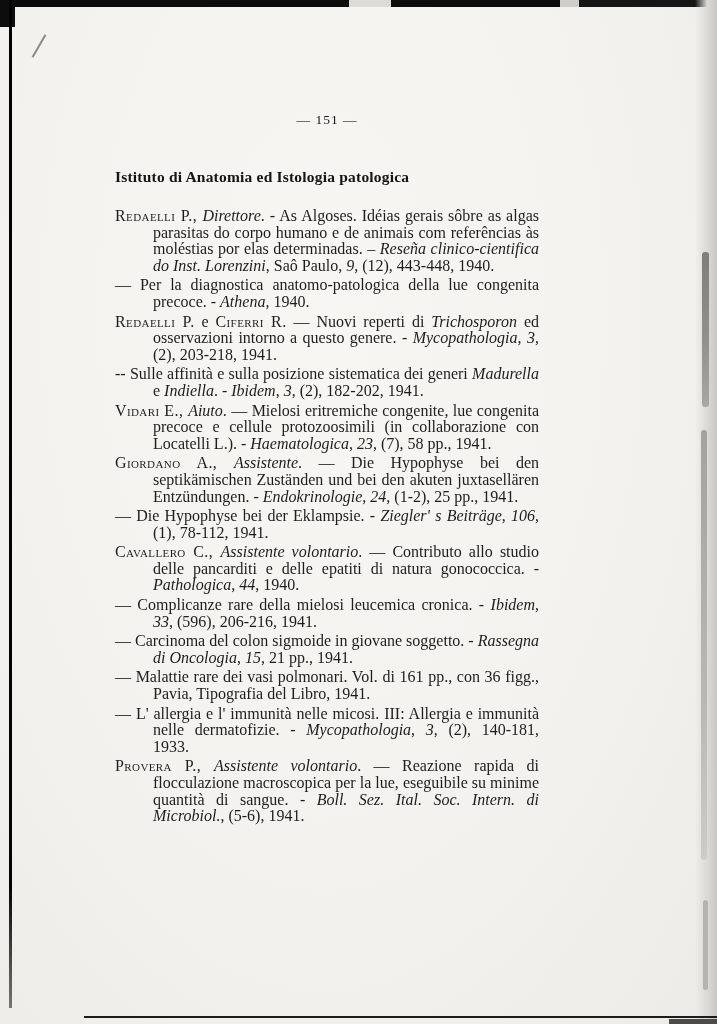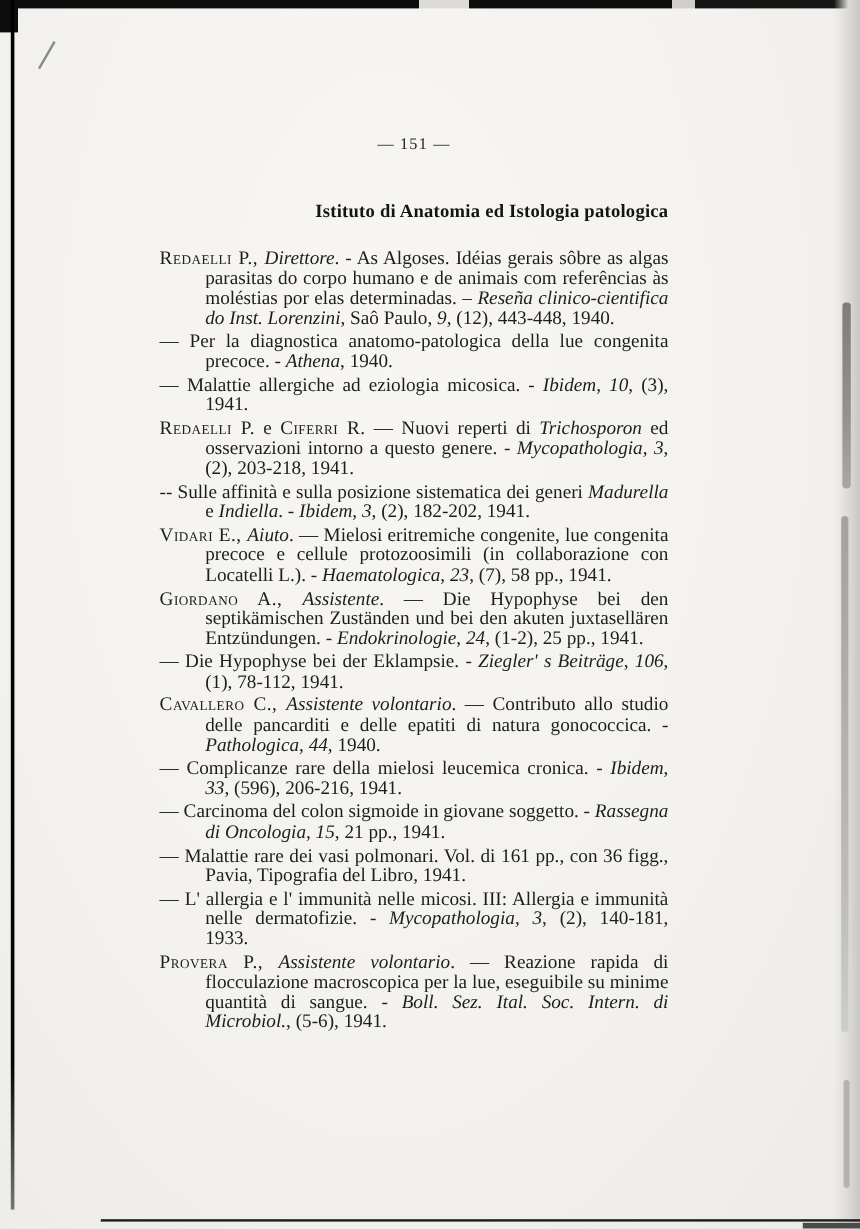--- a/index.html
+++ b/index.html
@@ -48,24 +48,24 @@
     background: linear-gradient(to bottom, #a3a29e, #bcbbb7 70%, #ccccc8);
     border-radius: 3px;
   }
   .band-right .blotch-3 {
     position: absolute; left: 8px; top: 900px; width: 5px; height: 90px;
     background: #b4b3af; border-radius: 3px;
   }
   .edge-bottom { position: absolute; bottom: 6px; left: 84px; right: 0; height: 2px; background: #1c1c1c; }
   .corner-br { position: absolute; bottom: 0; right: 0; width: 48px; height: 5px; background: #4c4b49; }
   
-  .content { position: absolute; top: 112px; left: 133px; width: 424px; color: #1b1b1b; }
+  .content { position: absolute; top: 112px; left: 115px; width: 424px; color: #1b1b1b; }
   .page-number { text-align: center; font-size: 13.5px; letter-spacing: 1px; }
   .title {
-    text-align: right; font-size: 15.5px; font-weight: bold;
+    text-align: left; font-size: 15.5px; font-weight: bold;
     margin: 40px 0 0 0; letter-spacing: .2px; color: #141414;
   }
   .entries { margin-top: 22px; }
   p.entry {
     margin: 3px 0 0 0;
     font-size: 16px; line-height: 16.6px;
     text-align: justify;
     padding-left: 38px; text-indent: -38px;
     color: #1d1d1d;
   }
@@ -89,21 +89,20 @@
   </div>
   <div class="edge-bottom"></div>
   <div class="corner-br"></div>
 
   <div class="content">
     <div class="page-number">— 151 —</div>
     <h1 class="title">Istituto di Anatomia ed Istologia patologica</h1>
     <div class="entries" id="entries">
         <p class="entry group"><span class="sc">Redaelli P., </span><span class="it">Direttore</span><span>. - As Algoses. Idéias gerais sôbre as algas parasitas do corpo humano e de animais com referências às moléstias por elas determinadas. – </span><span class="it">Reseña clinico-cientifica do Inst. Lorenzini</span><span>, Saô Paulo, </span><span class="it">9</span><span>, (12), 443-448, 1940.</span></p>
         <p class="entry"><span>— Per la diagnostica anatomo-patologica della lue congenita precoce. - </span><span class="it">Athena</span><span>, 1940.</span></p>
-        <p class="entry"><span>— Malattie allergiche ad eziologia micosica. - </span><span class="it">Ibidem</span><span>, </span><span class="it">10</span><span>, (3), 1941.</span></p>
         <p class="entry group"><span class="sc">Redaelli P.</span><span> e </span><span class="sc">Ciferri R.</span><span> — Nuovi reperti di </span><span class="it">Trichosporon</span><span> ed osservazioni intorno a questo genere. - </span><span class="it">Mycopathologia</span><span>, </span><span class="it">3</span><span>, (2), 203-218, 1941.</span></p>
         <p class="entry"><span>-- Sulle affinità e sulla posizione sistematica dei generi </span><span class="it">Madurella</span><span> e </span><span class="it">Indiella</span><span>. - </span><span class="it">Ibidem</span><span>, </span><span class="it">3</span><span>, (2), 182-202, 1941.</span></p>
         <p class="entry group"><span class="sc">Vidari E., </span><span class="it">Aiuto</span><span>. — Mielosi eritremiche congenite, lue congenita precoce e cellule protozoosimili (in collaborazione con Locatelli L.). - </span><span class="it">Haematologica</span><span>, </span><span class="it">23</span><span>, (7), 58 pp., 1941.</span></p>
         <p class="entry group"><span class="sc">Giordano A., </span><span class="it">Assistente</span><span>. — Die Hypophyse bei den septikämischen Zuständen und bei den akuten juxtasellären Entzündungen. - </span><span class="it">Endokrinologie</span><span>, </span><span class="it">24</span><span>, (1-2), 25 pp., 1941.</span></p>
         <p class="entry"><span>— Die Hypophyse bei der Eklampsie. - </span><span class="it">Ziegler' s Beiträge</span><span>, </span><span class="it">106</span><span>, (1), 78-112, 1941.</span></p>
         <p class="entry group"><span class="sc">Cavallero C., </span><span class="it">Assistente volontario</span><span>. — Contributo allo studio delle pancarditi e delle epatiti di natura gonococcica. - </span><span class="it">Pathologica</span><span>, </span><span class="it">44</span><span>, 1940.</span></p>
         <p class="entry"><span>— Complicanze rare della mielosi leucemica cronica. - </span><span class="it">Ibidem</span><span>, </span><span class="it">33</span><span>, (596), 206-216, 1941.</span></p>
         <p class="entry"><span>— Carcinoma del colon sigmoide in giovane soggetto. - </span><span class="it">Rassegna di Oncologia</span><span>, </span><span class="it">15</span><span>, 21 pp., 1941.</span></p>
         <p class="entry"><span>— Malattie rare dei vasi polmonari. Vol. di 161 pp., con 36 figg., Pavia, Tipografia del Libro, 1941.</span></p>
         <p class="entry"><span>— L' allergia e l' immunità nelle micosi. III: Allergia e immunità nelle dermatofizie. - </span><span class="it">Mycopathologia</span><span>, </span><span class="it">3</span><span>, (2), 140-181, 1933.</span></p>

